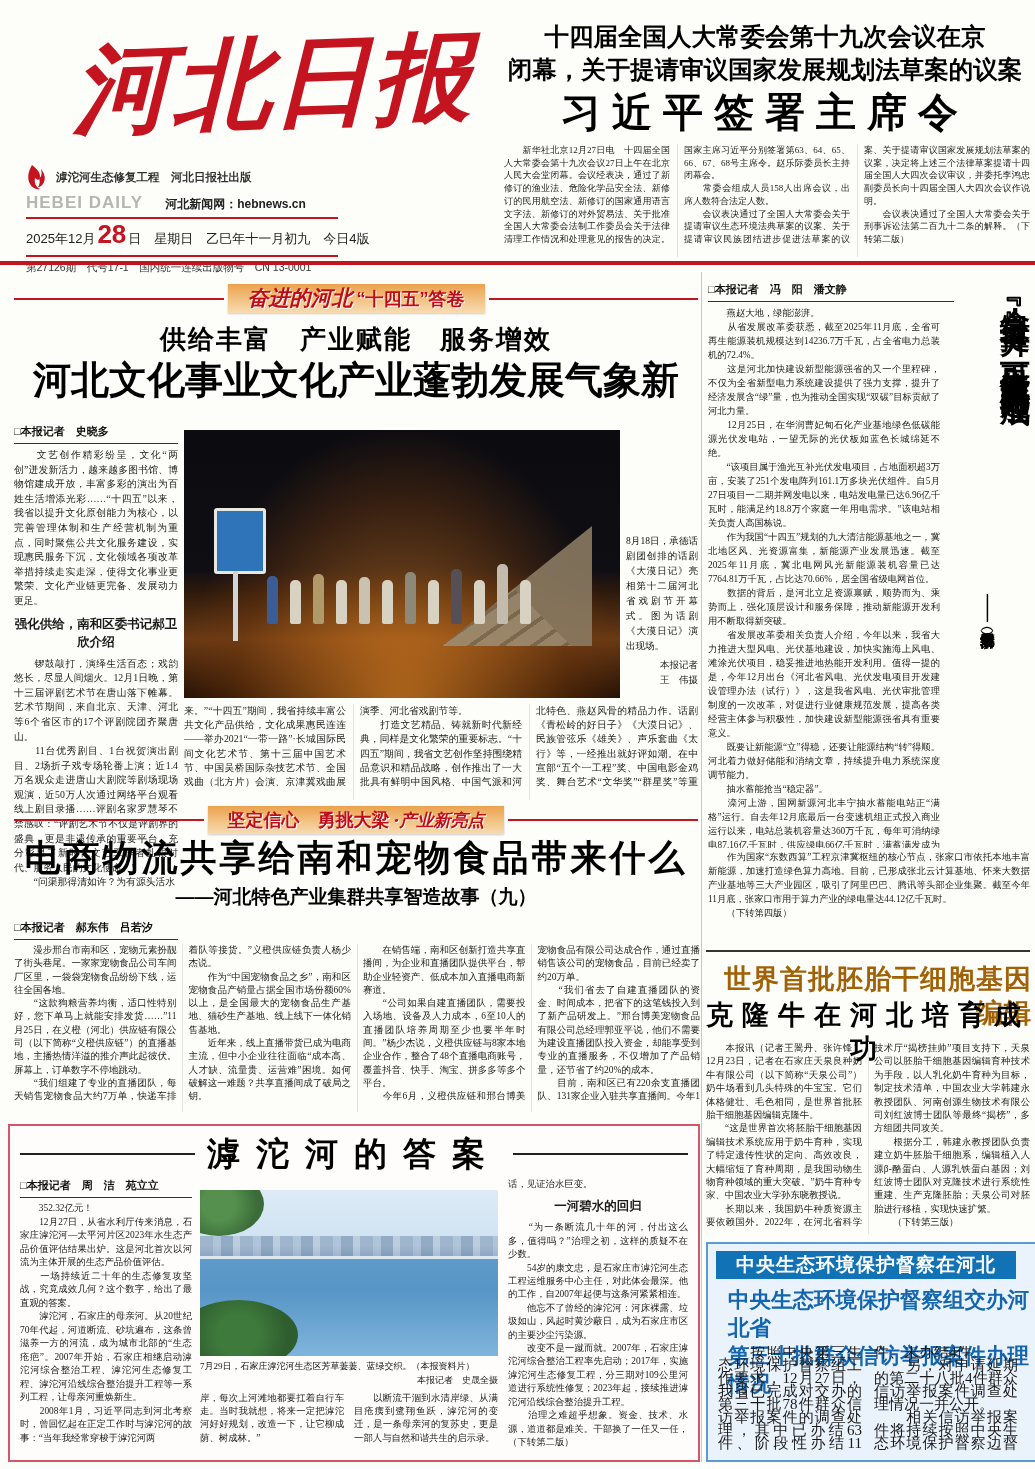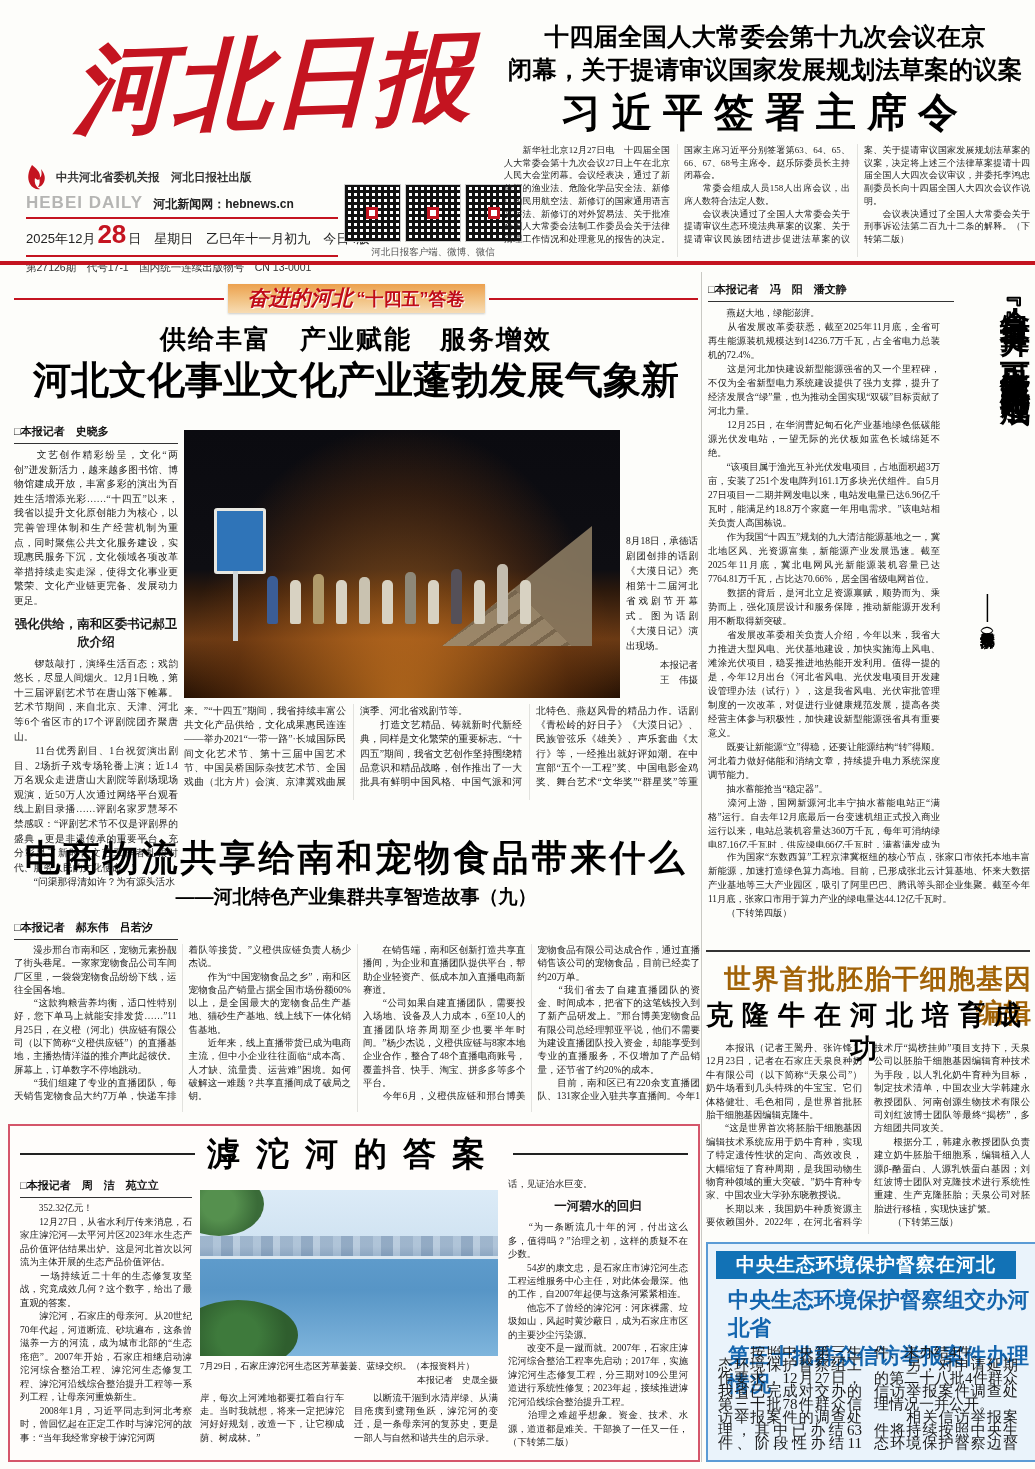--- a/index.html
+++ b/index.html
@@ -9,21 +9,21 @@
   .flow{white-space:pre-line;text-align:justify;overflow:hidden;}
   .sans{font-family:"Liberation Sans",sans-serif;}
   
   .logo{left:48px;top:8px;width:450px;height:150px;color:#c41420;
         font:bold italic 98px/150px "DejaVu Serif",serif;letter-spacing:2px;
         transform:skewY(-2deg);text-align:center;}
   .mh-info{left:26px;top:163px;width:312px;}
   .mh-row1{display:flex;align-items:center;gap:8px;}
   .flame{width:22px;height:28px;}
   .org{font:bold 11.5px/16px "Liberation Sans",sans-serif;color:#333;}
-  .mh-row2{display:flex;align-items:baseline;gap:10px;margin-top:2px;}
+  .mh-row2{display:flex;align-items:baseline;gap:22px;margin-top:2px;}
   .endaily{font:bold 17px/20px "Liberation Sans",sans-serif;color:#b5b5b3;letter-spacing:1px;}
   .site{font:bold 12px/16px "Liberation Sans",sans-serif;color:#222;}
   .redrule{height:2px;background:#c41420;margin:4px 0 3px 0;}
   .dateline{font:13px/24px "Liberation Sans",sans-serif;color:#222;white-space:nowrap;}
   .dateday{font:bold 26px/24px "Liberation Sans",sans-serif;color:#c41420;padding:0 2px;}
   .issueline{font:10.5px/15px "Liberation Sans",sans-serif;color:#333;margin-top:2px;white-space:nowrap;}
   .qrwrap{left:344px;top:184px;width:178px;}
   .qrrow{display:flex;gap:4px;}
   .qr{width:56px;height:56px;background:#fff;border:1px solid #cfcfcf;position:relative;
       background-image:repeating-linear-gradient(0deg,#111 0 3px,transparent 3px 6px),
@@ -144,46 +144,32 @@
 <div id="page">
 
   <div class="abs logo">河北日报</div>
 
   <div class="abs mh-info">
     <div class="mh-row1">
       <svg class="flame" viewBox="0 0 22 28">
         <path d="M6 2 C2 9 1 15 4 21 C6 25 11 27 14 26 C10 24 8 20 9 15 C12 18 14 17 14 13 C14 9 10 5 6 2 Z" fill="#c41420"></path>
         <path d="M15 6 C18 10 20 14 18 19 C17 22 14 24 12 24 C14 21 14 18 13 15 C16 14 16 10 15 6 Z" fill="#c41420"></path>
       </svg>
-      <span class="org">中共河北省委机关报　河北日报社出版</span>
+      <span class="org">滹沱河生态修复工程　河北日报社出版</span>
     </div>
     <div class="mh-row2">
       <span class="endaily">HEBEI DAILY</span>
       <span class="site">河北新闻网：hebnews.cn</span>
     </div>
     <div class="redrule"></div>
     <div class="dateline"><span>2025年12月</span><span class="dateday">28</span><span>日　星期日　乙巳年十一月初九　今日4版</span></div>
     <div class="redrule"></div>
     <div class="issueline">第27126期　代号17-1　国内统一连续出版物号　CN 13-0001</div>
   </div>
 
-  <div class="abs qrwrap">
-    <div class="qrrow">
-      <div class="qr">
-          <i></i>
-        </div>
-      <div class="qr">
-          <i></i>
-        </div>
-      <div class="qr">
-          <i></i>
-        </div>
-    </div>
-    <div class="qrcap">河北日报客户端、微博、微信</div>
-  </div>
 
   <div class="abs ts-kicker">
     <div>十四届全国人大常委会第十九次会议在京</div>
     <div>闭幕，关于提请审议国家发展规划法草案的议案</div>
   </div>
   <div class="abs ts-head">习近平签署主席令</div>
   <div class="abs ts-body flow">　　新华社北京12月27日电　十四届全国人大常委会第十九次会议27日上午在北京人民大会堂闭幕。会议经表决，通过了新修订的渔业法、危险化学品安全法、新修订的民用航空法、新修订的国家通用语言文字法、新修订的对外贸易法、关于批准全国人大常委会法制工作委员会关于法律清理工作情况和处理意见的报告的决定。国家主席习近平分别签署第63、64、65、66、67、68号主席令。赵乐际委员长主持闭幕会。
 　　常委会组成人员158人出席会议，出席人数符合法定人数。
 　　会议表决通过了全国人大常委会关于提请审议生态环境法典草案的议案、关于提请审议民族团结进步促进法草案的议案、关于提请审议国家发展规划法草案的议案，决定将上述三个法律草案提请十四届全国人大四次会议审议，并委托李鸿忠副委员长向十四届全国人大四次会议作说明。
 　　会议表决通过了全国人大常委会关于刑事诉讼法第二百九十二条的解释。（下转第二版）</div>
@@ -210,20 +196,25 @@
     <div class="stairs"></div>
     <div class="figures"><i></i><i></i><i></i><i></i><i></i><i></i><i></i><i></i><i></i><i></i><i></i><i></i></div>
   </div>
   <div class="abs cu-cap flow">8月18日，承德话剧团创排的话剧《大漠日记》亮相第十二届河北省戏剧节开幕式。图为话剧《大漠日记》演出现场。</div>
   <div class="abs cu-capcredit flow">本报记者
 王　伟摄</div>
   <div class="abs cu-below flow">来。”“十四五”期间，我省持续丰富公共文化产品供给，文化成果惠民连连——举办2021“一带一路”·长城国际民间文化艺术节、第十三届中国艺术节、中国吴桥国际杂技艺术节、全国戏曲（北方片）会演、京津冀戏曲展演季、河北省戏剧节等。
 　　打造文艺精品、铸就新时代新经典，同样是文化繁荣的重要标志。“十四五”期间，我省文艺创作坚持围绕精品意识和精品战略，创作推出了一大批具有鲜明中国风格、中国气派和河北特色、燕赵风骨的精品力作。话剧《青松岭的好日子》《大漠日记》、民族管弦乐《雄关》、声乐套曲《太行》等，一经推出就好评如潮。在中宣部“五个一工程”奖、中国电影金鸡奖、舞台艺术“文华奖”“群星奖”等重大奖项评选中取得好成绩。
 　　“‘十四五’期间，我们累计投入资金1亿元，支持各类舞台艺术作品124部，争取国家艺术项目资金6758万元，近50部作品入选国家级展演活动。”（下转第三版）</div>
 
+  <div class="abs banner2 bannerline">
+    <div class="rline"></div>
+    <div class="tanbar"><span class="b1b">坚定信心　勇挑大梁</span> <span class="b1a" style="font-size:17px">·产业新亮点</span></div>
+    <div class="rline"></div>
+  </div>
   <div class="abs pet-head">电商物流共享给南和宠物食品带来什么</div>
   <div class="abs pet-sub">——河北特色产业集群共享智造故事（九）</div>
   <div class="abs byline pet-byline sans">□本报记者　郝东伟　吕若汐</div>
   <div class="abs pet-body flow">　　漫步邢台市南和区，宠物元素扮靓了街头巷尾。一家家宠物食品公司车间厂区里，一袋袋宠物食品纷纷下线，运往全国各地。
 　　“这款狗粮营养均衡，适口性特别好，您下单马上就能安排发货……”11月25日，在义橙（河北）供应链有限公司（以下简称“义橙供应链”）的直播基地，主播热情洋溢的推介声此起彼伏。屏幕上，订单数字不停地跳动。
 　　“我们组建了专业的直播团队，每天销售宠物食品大约7万单，快递车排着队等接货。”义橙供应链负责人杨少杰说。
 　　作为“中国宠物食品之乡”，南和区宠物食品产销量占据全国市场份额60%以上，是全国最大的宠物食品生产基地、猫砂生产基地、线上线下一体化销售基地。
 　　近年来，线上直播带货已成为电商主流，但中小企业往往面临“成本高、人才缺、流量贵、运营难”困境。如何破解这一难题？共享直播间成了破局之钥。
 　　在销售端，南和区创新打造共享直播间，为企业和直播团队提供平台，帮助企业轻资产、低成本加入直播电商新赛道。
 　　“公司如果自建直播团队，需要投入场地、设备及人力成本，6至10人的直播团队培养周期至少也要半年时间。”杨少杰说，义橙供应链与8家本地企业合作，整合了48个直播电商账号，覆盖抖音、快手、淘宝、拼多多等多个平台。

